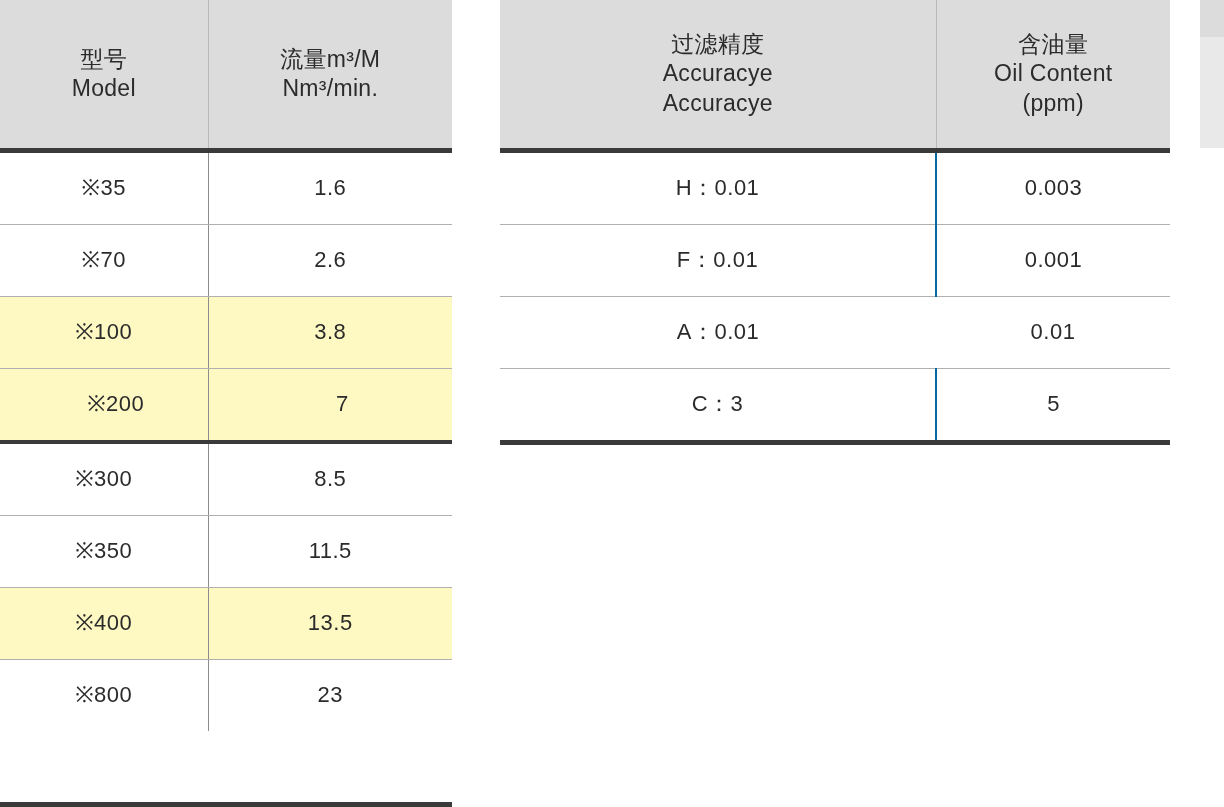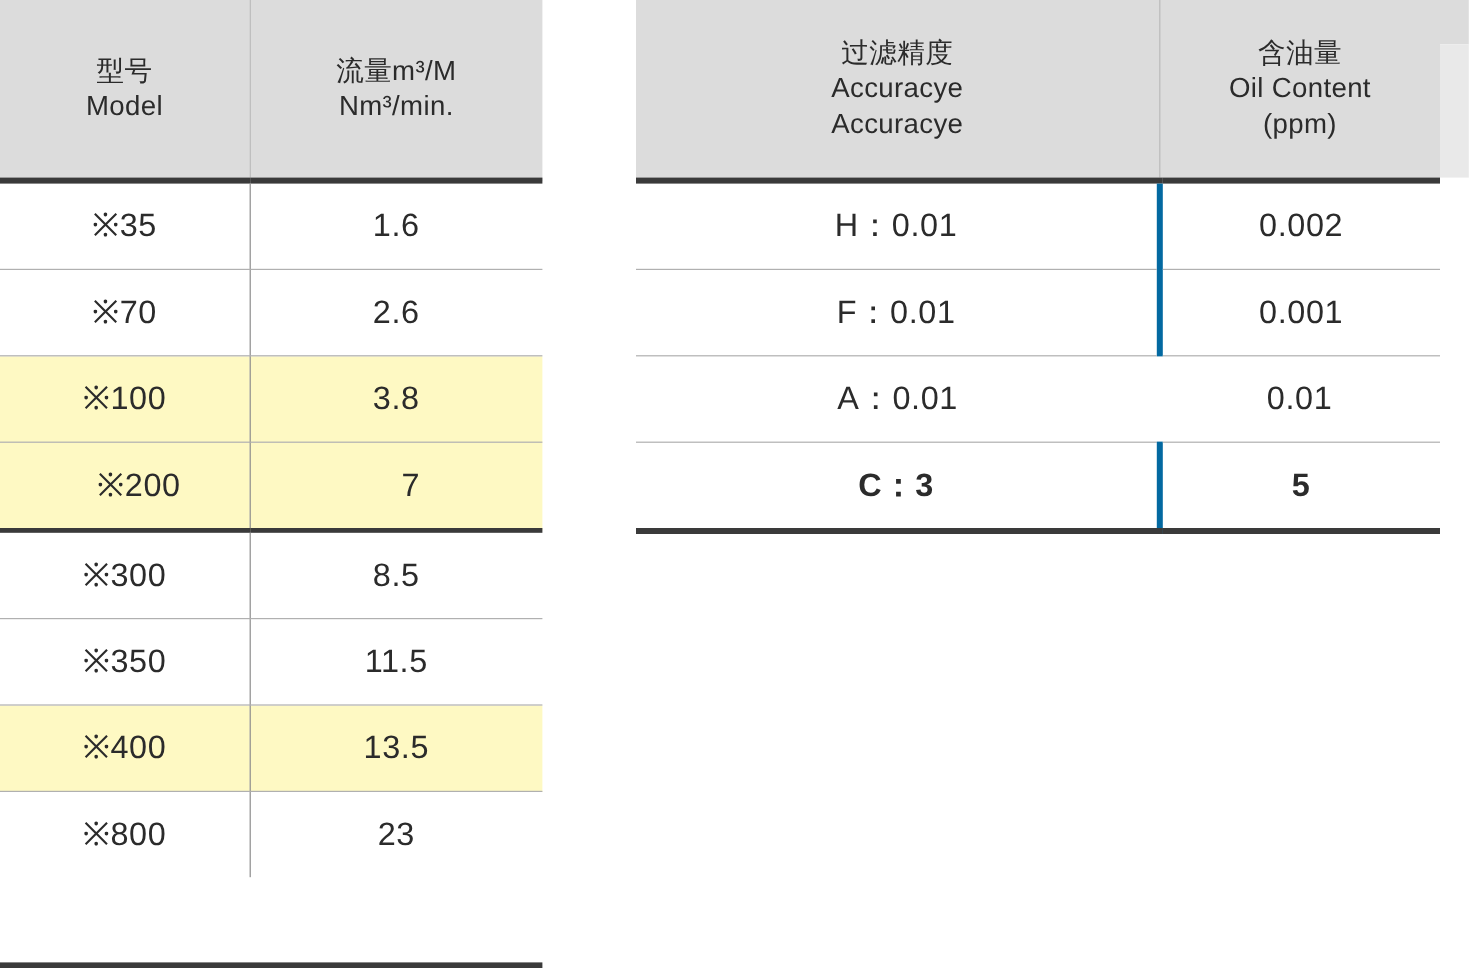--- a/index.html
+++ b/index.html
@@ -35,21 +35,21 @@
     line-height: 1.28;
   }
   .hdr-cell {
     background: #dcdcdc;
     font-size: 23px;
     color: #2b2b2b;
     letter-spacing: 0.3px;
   }
   .hdr-cell .ln { display: block; }
   .body-cell {
-    font-size: 27px;
+    font-size: 22px;
     color: #2b2b2b;
     letter-spacing: 0.5px;
   }
 
   
   #left-table-wrap {
     position: absolute;
     left: 0;
     top: 0;
     width: 452px;
@@ -78,43 +78,42 @@
     left: 0;
     top: 802px;
     width: 452px;
     height: 5px;
     background: #3a3a3a;
   }
 
   
   #right-table-wrap {
     position: absolute;
-    left: 530px;
+    left: 500px;
     top: 0;
     width: 670px;
   }
   #right-table { width: 670px; }
   #right-table col.r1 { width: 436px; }
   #right-table col.r2 { width: 234px; }
 
   #right-table thead th {
     height: 148px;
     border-bottom: 5px solid #3a3a3a;
   }
   #right-table thead th.h1 { border-right: 1px solid #b9b9b9; }
 
   #right-table tbody td {
     height: 71px;
     border-bottom: 1px solid #b0b0b0;
   }
-  #right-table tbody td.col1 { border-right: 5px solid #0369a1; }
+  #right-table tbody td.col1 { border-right: 2px solid #0369a1; }
   #right-table tbody tr.no-div td.col1 { border-right: none; }
   #right-table tbody tr.last td {
     border-bottom: 5px solid #3a3a3a;
-    font-weight: bold;
   }
 
   
   #corner-block {
     position: absolute;
     left: 1200px;
     top: 0;
     width: 24px;
     height: 37px;
     background: #dcdcdc;
@@ -208,21 +207,21 @@
           <th class="hdr-cell h2">
             <span class="ln">含油量</span>
             <span class="ln">Oil Content</span>
             <span class="ln">(ppm)</span>
           </th>
         </tr>
       </thead>
       <tbody>
         <tr>
           <td class="body-cell col1">H：0.01</td>
-          <td class="body-cell col2">0.002</td>
+          <td class="body-cell col2">0.003</td>
         </tr>
         <tr>
           <td class="body-cell col1">F：0.01</td>
           <td class="body-cell col2">0.001</td>
         </tr>
         <tr class="no-div">
           <td class="body-cell col1">A：0.01</td>
           <td class="body-cell col2">0.01</td>
         </tr>
         <tr class="last">

